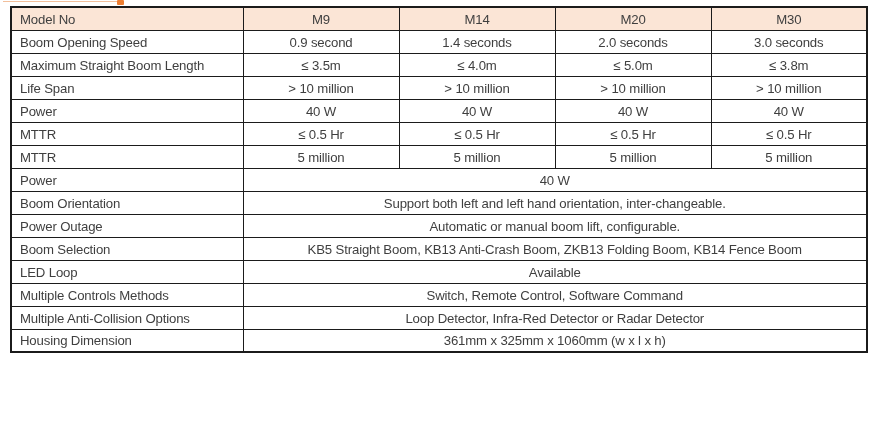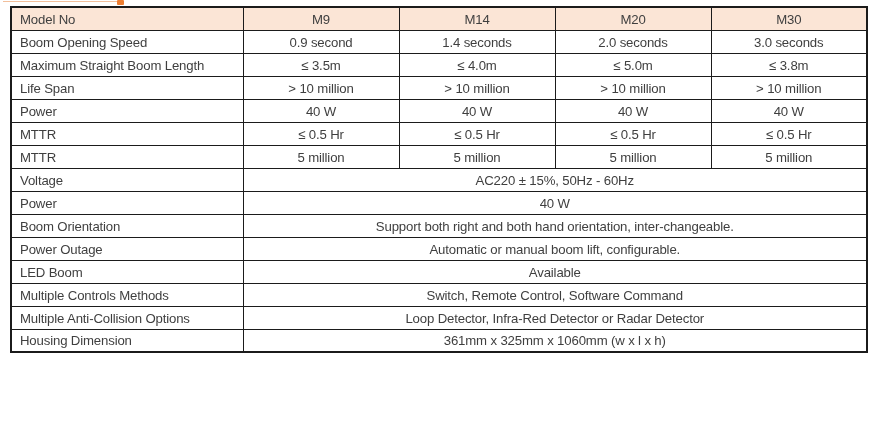--- a/index.html
+++ b/index.html
@@ -111,37 +111,37 @@
           <td class="value">≤ 0.5 Hr</td>
         </tr>
         <tr>
           <td class="label">MTTR</td>
           <td class="value">5 million</td>
           <td class="value">5 million</td>
           <td class="value">5 million</td>
           <td class="value">5 million</td>
         </tr>
         <tr>
-          <td class="label">Voltage</td>
-          <td class="value" colspan="4">AC220 ± 15%, 50Hz - 60Hz</td>
-        </tr>
-        <tr>
           <td class="label">Power</td>
           <td class="value" colspan="4">40 W</td>
         </tr>
         <tr>
           <td class="label">Boom Orientation</td>
-          <td class="value" colspan="4">Support both right and both hand orientation, inter-changeable.</td>
+          <td class="value" colspan="4">Support both left and left hand orientation, inter-changeable.</td>
         </tr>
         <tr>
           <td class="label">Power Outage</td>
           <td class="value" colspan="4">Automatic or manual boom lift, configurable.</td>
         </tr>
         <tr>
-          <td class="label">LED Boom</td>
+          <td class="label">Boom Selection</td>
+          <td class="value" colspan="4">KB5 Straight Boom, KB13 Anti-Crash Boom, ZKB13 Folding Boom, KB14 Fence Boom</td>
+        </tr>
+        <tr>
+          <td class="label">LED Loop</td>
           <td class="value" colspan="4">Available</td>
         </tr>
         <tr>
           <td class="label">Multiple Controls Methods</td>
           <td class="value" colspan="4">Switch, Remote Control, Software Command</td>
         </tr>
         <tr>
           <td class="label">Multiple Anti-Collision Options</td>
           <td class="value" colspan="4">Loop Detector, Infra-Red Detector or Radar Detector</td>
         </tr>

